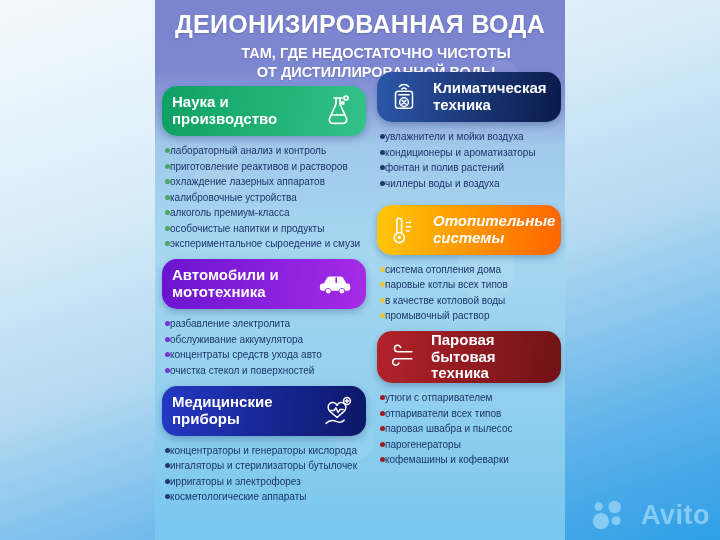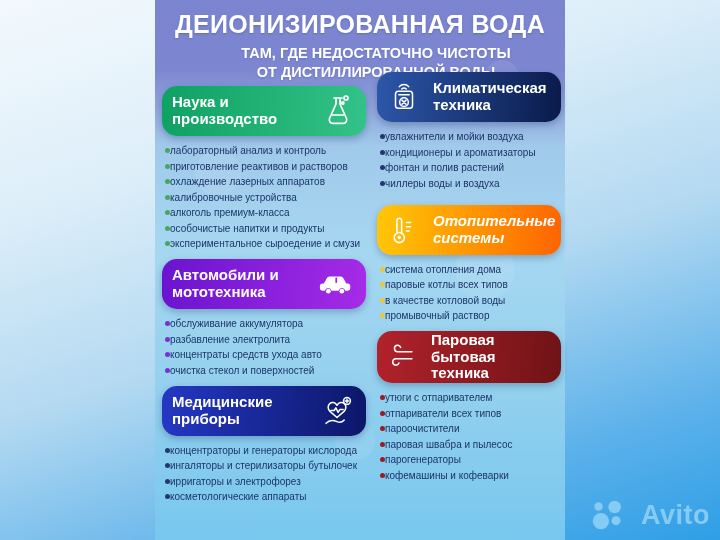--- a/index.html
+++ b/index.html
@@ -118,25 +118,25 @@
             <path fill="#fff" d="M5.5 22 H4.5 A2.5 2.5 0 0 1 2 19.5 v-2 a3 3 0 0 1 3 -3 h1.2 l2.9 -5.4 A3.5 3.5 0 0 1 12.2 7 h11.6 a3.5 3.5 0 0 1 3.1 2.1 l2.9 5.4 H31 a3 3 0 0 1 3 3 v2 A2.5 2.5 0 0 1 31.5 22 h-2.8 a3.6 3.6 0 0 0 -7 0 h-7.4 a3.6 3.6 0 0 0 -7 0 z"></path>
             <circle cx="10.9" cy="22.6" r="2.5" fill="#fff"></circle>
             <circle cx="25.1" cy="22.6" r="2.5" fill="#fff"></circle>
             <rect x="18.3" y="8.2" width="1.8" height="5.6" fill="#9b28e0"></rect>
           </svg>
         </span>
       </div>
       <div class="list">
         <div class="item">
             <span class="dot dot-auto"></span>
+            <span class="txt">разбавление электролита</span>
+          </div>
+        <div class="item">
+            <span class="dot dot-auto"></span>
             <span class="txt">обслуживание аккумулятора</span>
-          </div>
-        <div class="item">
-            <span class="dot dot-auto"></span>
-            <span class="txt">разбавление электролита</span>
           </div>
         <div class="item">
             <span class="dot dot-auto"></span>
             <span class="txt">концентраты средств ухода авто</span>
           </div>
         <div class="item">
             <span class="dot dot-auto"></span>
             <span class="txt">очистка стекол и поверхностей</span>
           </div>
       </div>
@@ -248,24 +248,20 @@
         <span class="t narrow">Паровая бытовая техника</span>
       </div>
       <div class="list">
         <div class="item">
             <span class="dot dot-steam"></span>
             <span class="txt">утюги с отпаривателем</span>
           </div>
         <div class="item">
             <span class="dot dot-steam"></span>
             <span class="txt">отпариватели всех типов</span>
-          </div>
-        <div class="item">
-            <span class="dot dot-steam"></span>
-            <span class="txt">пароочистители</span>
           </div>
         <div class="item">
             <span class="dot dot-steam"></span>
             <span class="txt">паровая швабра и пылесос</span>
           </div>
         <div class="item">
             <span class="dot dot-steam"></span>
             <span class="txt">парогенераторы</span>
           </div>
         <div class="item">

